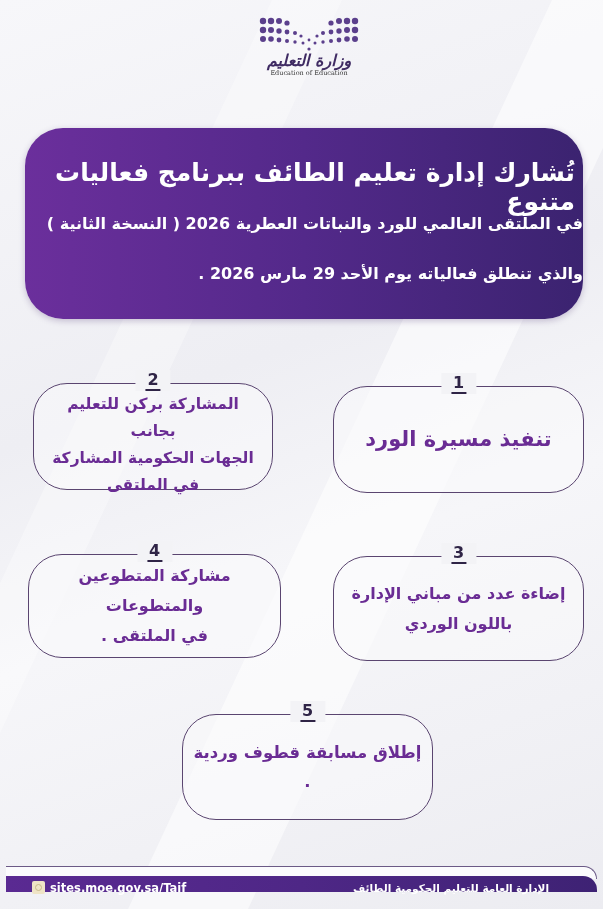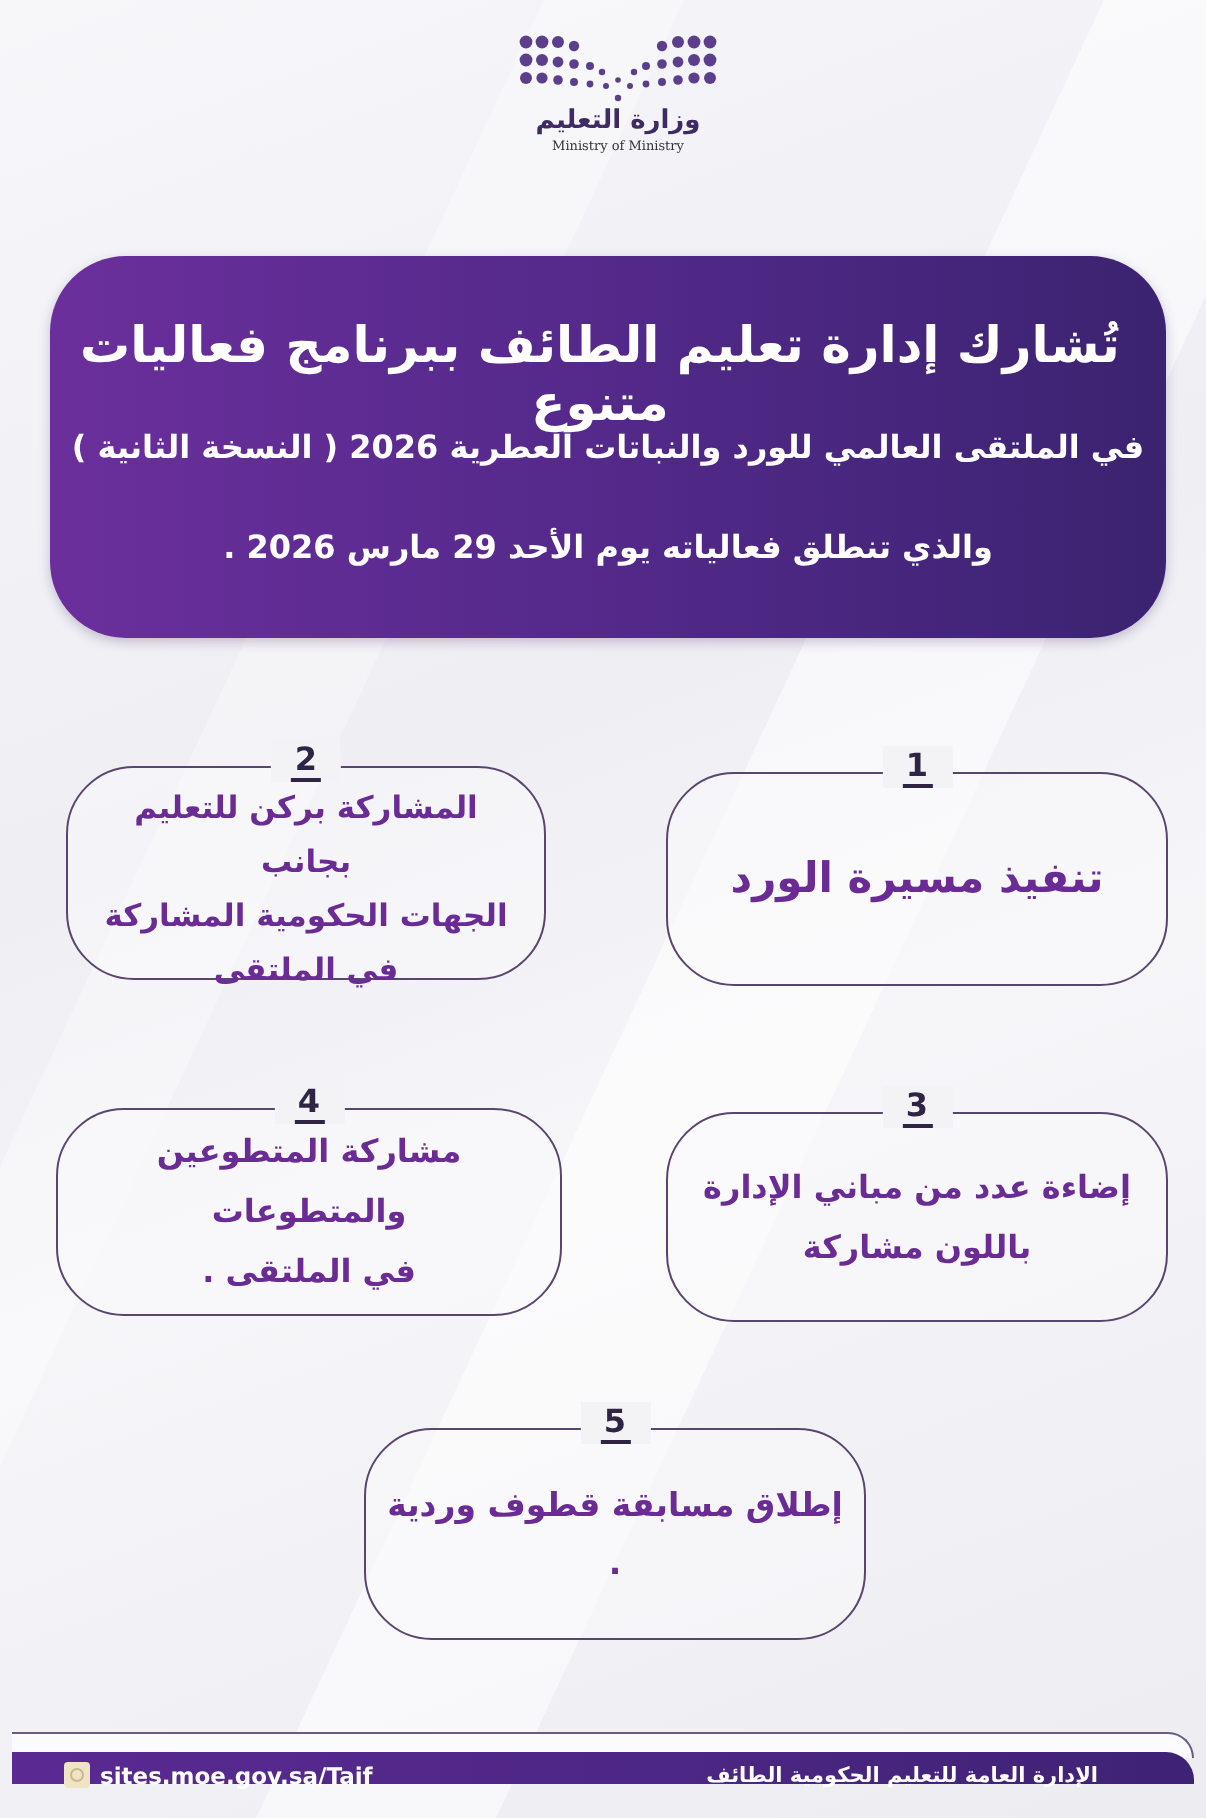--- a/index.html
+++ b/index.html
@@ -11,32 +11,33 @@
   .bg-shard {
     position:absolute; background: rgba(255,255,255,0.55);
     transform: skewX(-25deg);
   }
   .logo {
     position:absolute; left:255px; top:16px; width:108px; height:72px;
     text-align:center;
   }
   .logo svg { display:block; margin:0 auto; }
   .logo-ar {
-    font-size:13px; font-weight:bold; color:#3f2b63; line-height:16px; direction:rtl;
+    font-size:16px; font-weight:bold; color:#3f2b63; line-height:16px; direction:rtl;
     margin-top:1px;
+    font-style:italic;
   }
   .logo-en {
     font-family: "DejaVu Serif", serif; font-size:6.5px; color:#333; line-height:9px;
   }
   .banner {
     position:absolute; left:25px; top:128px; width:558px; height:191px;
     border-radius:38px;
     background: linear-gradient(90deg, #6b2f9c 0%, #53298a 50%, #3b2370 100%);
     box-shadow: 0 2px 6px rgba(60,30,100,0.25);
-    color:#fff; direction:rtl; text-align:center;
+    color:#fff; direction:rtl; text-align:right;
   }
   .banner .line1 {
     position:absolute; top:30px; left:0; right:0; padding-right:8px;
     font-size:25px; font-weight:bold; letter-spacing:0px;
   }
   .banner .line2 {
     position:absolute; top:86px; left:0; right:0;
     font-size:16px; font-weight:bold;
   }
   .banner .line3 {
@@ -124,21 +125,21 @@
         <circle cx="74" cy="25" r="2"></circle>
         <circle cx="66" cy="26" r="1.7"></circle>
         <circle cx="58" cy="27" r="1.5"></circle>
       <circle cx="52" cy="33" r="1.6"></circle>
         <circle cx="44" cy="20" r="1.6"></circle>
         <circle cx="60" cy="20" r="1.6"></circle>
         <circle cx="52" cy="24" r="1.4"></circle>
     </g>
   </svg>
   <div class="logo-ar">وزارة التعليم</div>
-  <div class="logo-en">Ministry of Ministry</div>
+  <div class="logo-en">Education of Education</div>
 </div>
 
 <div class="banner">
   <div class="line1">تُشارك إدارة تعليم الطائف ببرنامج فعاليات متنوع</div>
   <div class="line2">في الملتقى العالمي للورد والنباتات العطرية 2026  ( النسخة الثانية )</div>
   <div class="line3">والذي تنطلق فعالياته يوم الأحد 29 مارس 2026 .</div>
 </div>
 
 <div class="card" style="left:333px;top:386px;width:251px;height:107px;">
   <div class="num"><span>1</span></div>
@@ -153,21 +154,21 @@
     <div>المشاركة بركن للتعليم بجانب</div>
     <div>الجهات الحكومية المشاركة</div>
     <div>في الملتقى</div>
   </div>
 </div>
 
 <div class="card" style="left:333px;top:556px;width:251px;height:105px;">
   <div class="num"><span>3</span></div>
   <div class="text" style="font-size:16px;line-height:30px;text-align:center;">
     <div>إضاءة عدد من مباني الإدارة</div>
-    <div>باللون مشاركة</div>
+    <div>باللون الوردي</div>
   </div>
 </div>
 
 <div class="card" style="left:28px;top:554px;width:253px;height:104px;">
   <div class="num"><span>4</span></div>
   <div class="text" style="font-size:16px;line-height:30px;">
     <div>مشاركة المتطوعين والمتطوعات</div>
     <div>في الملتقى .</div>
   </div>
 </div>

